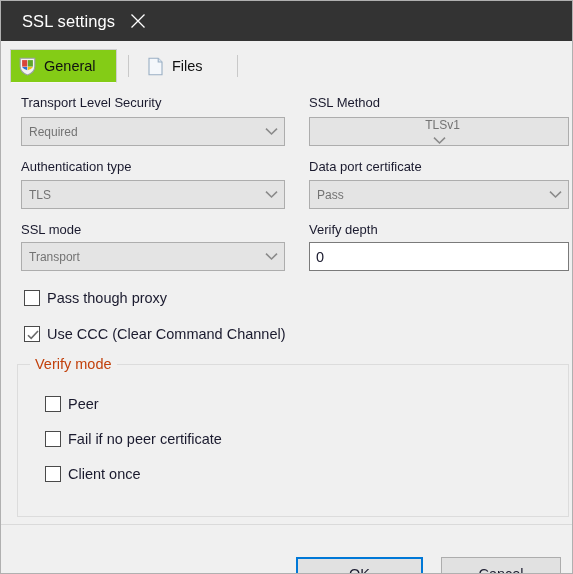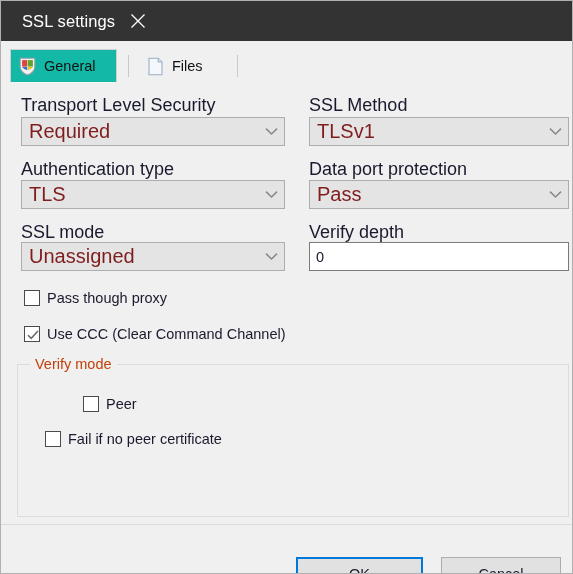--- a/index.html
+++ b/index.html
@@ -73,21 +73,21 @@
     box-sizing: border-box;
     display: flex;
     align-items: center;
     padding: 0 14px 0 8px;
     font-size: 14.5px;
     color: #111111;
     cursor: default;
     white-space: nowrap;
   }
   .tab.selected {
-    background: #14b8a6;
+    background: #84cc16;
     border: 1px solid #cfcfcf;
     border-bottom-color: #f6f6f6;
     text-align: right;
   }
   .tab .tab-label { margin-left: 8px; }
   .tab-sep {
     position: absolute;
     top: 8px;
     width: 1px;
     height: 22px;
@@ -95,39 +95,39 @@
   }
   .tab-icon {
     width: 17px; height: 19px;
     display: block;
     flex: 0 0 auto;
   }
 
   
   .field-label {
     position: absolute;
-    font-size: 18px;
+    font-size: 13px;
     color: #1a1a2e;
     white-space: nowrap;
   }
   .combo {
     position: absolute;
     box-sizing: border-box;
     height: 29px;
     background: #e4e4e4;
     border: 1px solid #adadad;
     display: flex;
     align-items: center;
     cursor: default;
   }
   .combo .combo-value {
     flex: 1 1 auto;
     padding-left: 7px;
-    font-size: 20px;
-    color: #7f1d1d;
+    font-size: 12px;
+    color: #737373;
     white-space: nowrap;
     overflow: hidden;
   }
   .combo .chev {
     width: 26px;
     display: flex;
     align-items: center;
     justify-content: center;
     flex: 0 0 auto;
   }
@@ -276,39 +276,39 @@
       <span class="combo-value">TLS</span>
       <span class="chev">
         <svg width="13" height="9" viewBox="0 0 13 9">
             <path d="M1 1.6 L6.5 7 L12 1.6" stroke="#8a8a8a" stroke-width="1.6" fill="none"></path>
           </svg>
       </span>
     </div>
 
     <div class="field-label" style="left:20px; top:181px;">SSL mode</div>
     <div class="combo" style="left:20px; top:201px; width:264px;">
-      <span class="combo-value">Unassigned</span>
+      <span class="combo-value">Transport</span>
       <span class="chev">
         <svg width="13" height="9" viewBox="0 0 13 9">
             <path d="M1 1.6 L6.5 7 L12 1.6" stroke="#8a8a8a" stroke-width="1.6" fill="none"></path>
           </svg>
       </span>
     </div>
 
     <div class="field-label" style="left:308px; top:54px;">SSL Method</div>
-    <div class="combo" style="left:308px; top:76px; width:260px;">
+    <div class="combo" style="left:308px; top:76px; width:260px;flex-direction:column;">
       <span class="combo-value">TLSv1</span>
       <span class="chev">
         <svg width="13" height="9" viewBox="0 0 13 9">
             <path d="M1 1.6 L6.5 7 L12 1.6" stroke="#8a8a8a" stroke-width="1.6" fill="none"></path>
           </svg>
       </span>
     </div>
 
-    <div class="field-label" style="left:308px; top:118px;">Data port protection</div>
+    <div class="field-label" style="left:308px; top:118px;">Data port certificate</div>
     <div class="combo" style="left:308px; top:139px; width:260px;">
       <span class="combo-value">Pass</span>
       <span class="chev">
         <svg width="13" height="9" viewBox="0 0 13 9">
             <path d="M1 1.6 L6.5 7 L12 1.6" stroke="#8a8a8a" stroke-width="1.6" fill="none"></path>
           </svg>
       </span>
     </div>
 
     <div class="field-label" style="left:308px; top:181px;">Verify depth</div>
@@ -326,30 +326,34 @@
     </div>
 
     <div class="cbrow" style="left:23px; top:249px;">
       <span class="cbox"></span>
       <span class="cblabel">Pass though proxy</span>
     </div>
 
     <div class="groupbox" style="left:16px; top:323px; width:552px; height:153px;"></div>
     <div class="group-title" style="left:29px; top:315px;">Verify mode</div>
 
-    <div class="cbrow" style="left:44px; top:355px;margin-left:38px;">
+    <div class="cbrow" style="left:44px; top:355px;">
       <span class="cbox"></span>
       <span class="cblabel">Peer</span>
     </div>
 
     <div class="cbrow" style="left:44px; top:390px;align-items:flex-end;">
       <span class="cbox"></span>
       <span class="cblabel">Fail if no peer certificate</span>
     </div>
 
+    <div class="cbrow" style="left:44px; top:425px;">
+      <span class="cbox"></span>
+      <span class="cblabel">Client once</span>
+    </div>
 
     <div class="footer-sep" style="top:483px;"></div>
 
     <button class="btn default" style="left:295px; top:516px; width:127px;">OK</button>
     <button class="btn" style="left:440px; top:516px; width:120px;">Cancel</button>
 
   </div>
 </div>
 
 </body></html>

